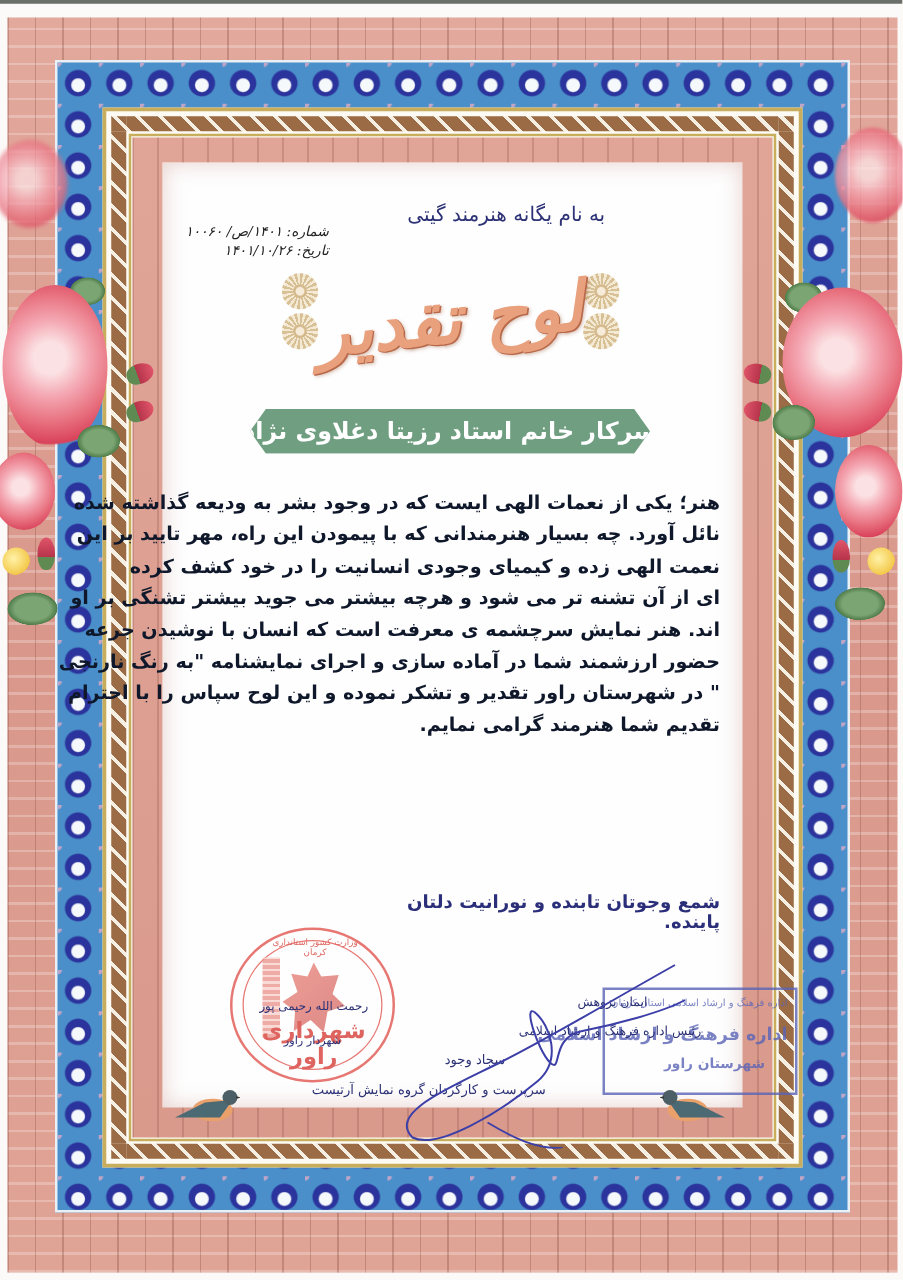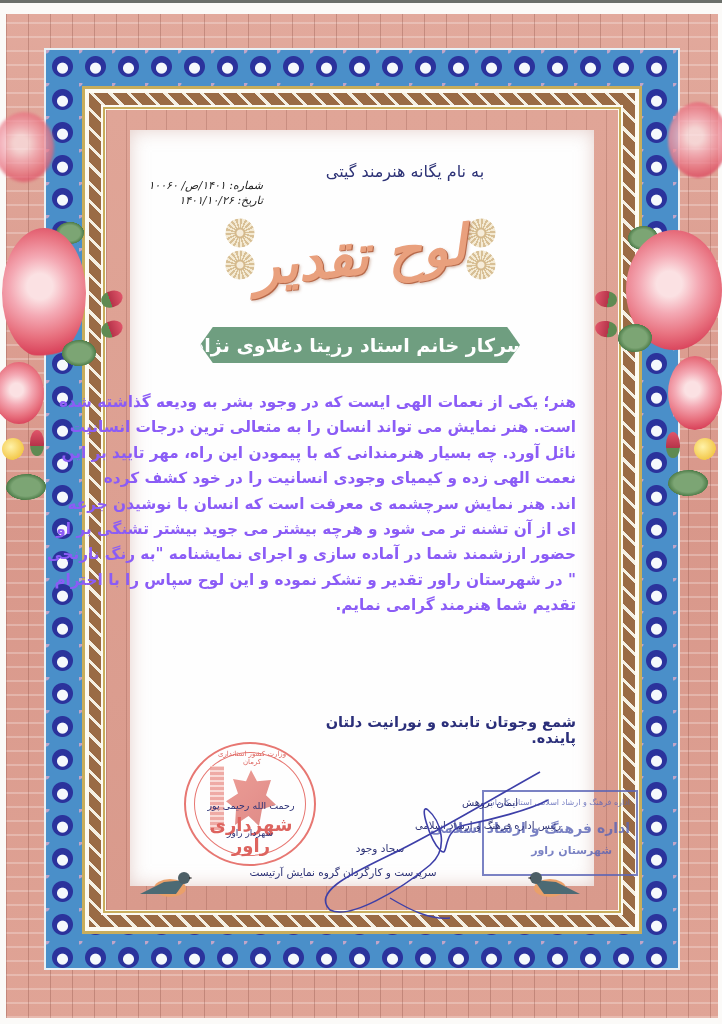--- a/index.html
+++ b/index.html
@@ -58,21 +58,21 @@
   .title{position:absolute;left:240px;top:205px;width:240px;height:110px;direction:rtl;text-align:center;
     font-family:"DejaVu Serif",serif;font-style:italic;font-weight:bold;font-size:54px;line-height:100px;
     color:#e9a07d;text-shadow:1px 1px 0 #b7694a, 2px 2px 3px rgba(150,80,50,.35);transform:rotate(-6deg);}
   .banner{position:absolute;left:200px;top:327px;width:320px;height:36px;background:#6f9e80;
     clip-path:polygon(4% 0,96% 0,100% 50%,96% 100%,4% 100%,0 50%);
     display:flex;align-items:center;justify-content:center;}
   .banner-text{direction:rtl;color:#fff;font-size:19px;font-weight:bold;white-space:nowrap;}
 
   
   .body-text{position:absolute;left:148px;top:390px;width:428px;direction:rtl;text-align:justify;
-    text-align-last:right;color:#8b5cf6;font-size:15.3px;font-weight:bold;line-height:25.4px;}
+    text-align-last:right;color:#0f172a;font-size:15.3px;font-weight:bold;line-height:25.4px;}
   .body-line{display:block;white-space:nowrap;text-align:right;}
   .closing{position:absolute;left:300px;top:714px;width:276px;direction:rtl;text-align:right;
     color:#2b2f7a;font-size:14.5px;font-weight:bold;}
 
   
   .stamp-red{position:absolute;left:184px;top:742px;width:132px;height:124px;border:2px solid #e3605a;border-radius:50%;
     box-sizing:border-box;opacity:.85;}
   .stamp-red-ring{position:absolute;inset:8px;border:1px solid #e3605a;border-radius:50%;}
   .stamp-red-emblem{position:absolute;left:40px;top:26px;width:50px;height:56px;
     background:linear-gradient(135deg,#e15b4f,#c83b36);clip-path:polygon(50% 0,62% 20%,90% 18%,80% 45%,100% 62%,72% 70%,66% 100%,45% 82%,18% 98%,20% 70%,0 56%,24% 42%,14% 16%,40% 20%);opacity:.7;}
@@ -146,25 +146,24 @@
 <div class="rosette" style="left:466px;top:250px;"></div>
 
 <div class="title">لوح تقدیر</div>
 
 <div class="banner">
   <span class="banner-text">سرکار خانم استاد رزیتا دغلاوی نژاد</span>
 </div>
 
 <div class="body-text">
   <span class="body-line">هنر؛ یکی از نعمات الهی ایست که در وجود بشر به ودیعه گذاشته شده</span>
-  <span class="body-line">است. هنر نمایش می تواند انسان را به متعالی ترین درجات انسانیت</span>
   <span class="body-line">نائل آورد. چه بسیار هنرمندانی که با پیمودن این راه، مهر تایید بر این</span>
   <span class="body-line">نعمت الهی زده و کیمیای وجودی انسانیت را در خود کشف کرده</span>
+  <span class="body-line">ای از آن تشنه تر می شود و هرچه بیشتر می جوید بیشتر تشنگی بر او</span>
   <span class="body-line">اند. هنر نمایش سرچشمه ی معرفت است که انسان با نوشیدن جرعه</span>
-  <span class="body-line">ای از آن تشنه تر می شود و هرچه بیشتر می جوید بیشتر تشنگی بر او</span>
   <span class="body-line">حضور ارزشمند شما در آماده سازی و اجرای نمایشنامه "به رنگ نارنجی</span>
   <span class="body-line">" در شهرستان راور تقدیر و تشکر نموده و این لوح سپاس را با احترام</span>
   <span class="body-line">تقدیم شما هنرمند گرامی نمایم.</span>
 </div>
 
 <div class="closing">شمع وجوتان تابنده و نورانیت دلتان پاینده.</div>
 
 <div class="stamp-red">
   <div class="stamp-red-ring"></div>
   <div class="stamp-red-top">وزارت کشور استانداری کرمان</div>

